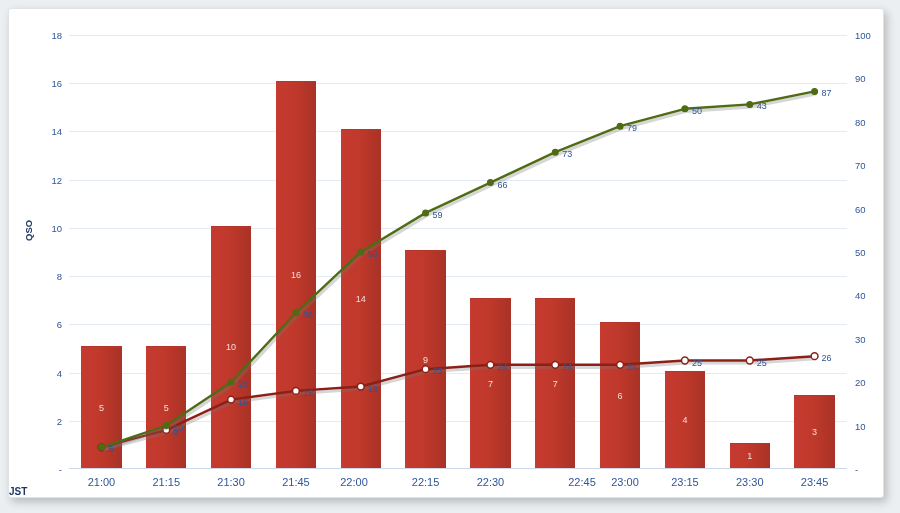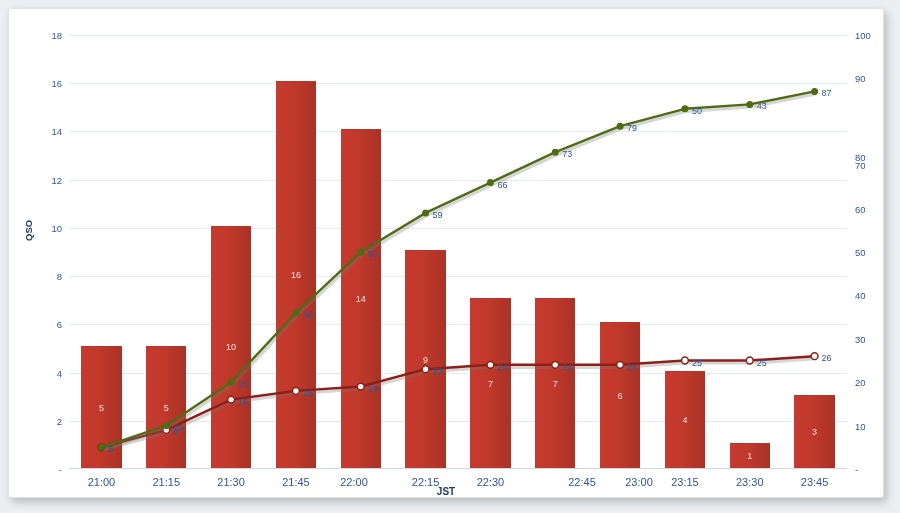--- a/index.html
+++ b/index.html
@@ -57,21 +57,21 @@
     transform:translateY(-50%);
     font-size:9.5px;color:#2f5597;white-space:nowrap;
   }
   #ylabel-left{
     position:absolute; left:14px; top:232px;
     transform:rotate(-90deg);
     transform-origin:left top;
     font-size:9.5px;font-weight:bold;color:#1f3864;
   }
   #xlabel{
-    position:absolute; left:0; top:477px; width:874px; text-align:center;
+    position:absolute; left:0; top:477px; width:874px; 
     font-size:10px;font-weight:bold;color:#1f3864;
   }
   .xtick{
     position:absolute; top:calc(100% + 7px);
     transform:translateX(-50%);
     font-size:11px;color:#2f5597;white-space:nowrap;
   }
   
   .bar{
     position:absolute; bottom:1px;
@@ -126,21 +126,21 @@
       </div>
     <div id="yticks-right">
         <div class="ytick-r" style="top: 434px;">-</div>
         <div class="ytick-r" style="top: 390.6px;">10</div>
         <div class="ytick-r" style="top: 347.2px;">20</div>
         <div class="ytick-r" style="top: 303.8px;">30</div>
         <div class="ytick-r" style="top: 260.4px;">40</div>
         <div class="ytick-r" style="top: 217px;">50</div>
         <div class="ytick-r" style="top: 173.6px;">60</div>
         <div class="ytick-r" style="top: 130.2px;">70</div>
-        <div class="ytick-r" style="top: 86.8px; margin-top: 35px;">80</div>
+        <div class="ytick-r" style="top: 86.8px;">80</div>
         <div class="ytick-r" style="top: 43.4px;">90</div>
         <div class="ytick-r" style="top: 0px;">100</div>
       </div>
     <div id="bars">
         <div class="bar" style="left: 12.3183px; width: 40.1967px; height: 120.556px;"></div>
         <div class="bar-label" style="left: 32.4167px; top: 367.722px;">5</div>
         <div class="bar" style="left: 77.1517px; width: 40.1967px; height: 120.556px;"></div>
         <div class="bar-label" style="left: 97.25px; top: 367.722px;">5</div>
         <div class="bar" style="left: 141.985px; width: 40.1967px; height: 241.111px;"></div>
         <div class="bar-label" style="left: 162.083px; top: 307.444px;">10</div>
@@ -221,20 +221,20 @@
       </div>
     <div id="xticks">
         <div class="xtick" style="left: 32.4167px;">21:00</div>
         <div class="xtick" style="left: 97.25px;">21:15</div>
         <div class="xtick" style="left: 162.083px;">21:30</div>
         <div class="xtick" style="left: 226.917px;">21:45</div>
         <div class="xtick" style="left: 285px;">22:00</div>
         <div class="xtick" style="left: 356.583px;">22:15</div>
         <div class="xtick" style="left: 421.417px;">22:30</div>
         <div class="xtick" style="left: 513px; text-align: center;">22:45</div>
-        <div class="xtick" style="left: 570px;">23:00</div>
+        <div class="xtick" style="left: 556px;">23:00</div>
         <div class="xtick" style="left: 615.917px;">23:15</div>
         <div class="xtick" style="left: 680.75px;">23:30</div>
         <div class="xtick" style="left: 745.583px;">23:45</div>
       </div>
   </div>
 
 </div>
 
 </body></html>

